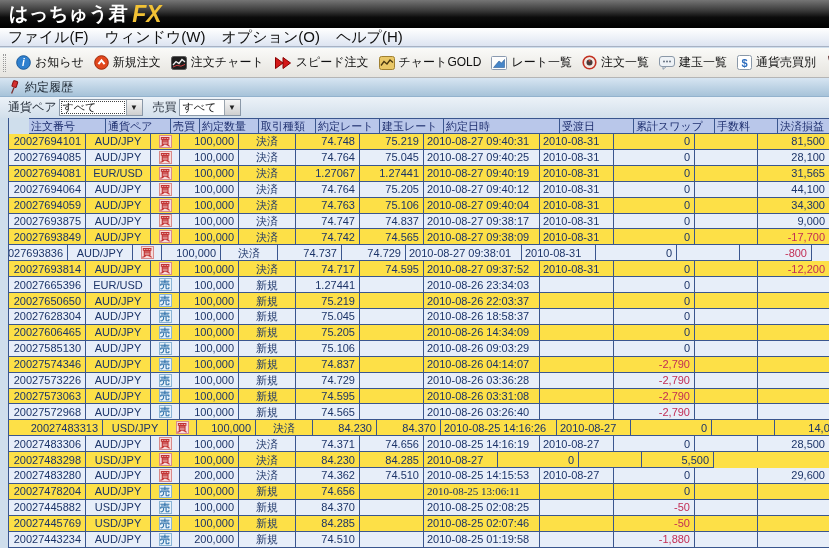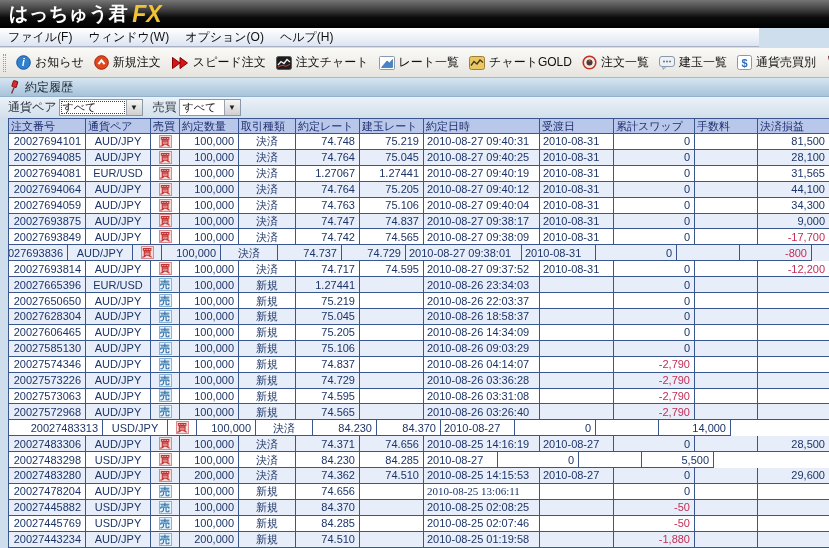--- a/index.html
+++ b/index.html
@@ -7,23 +7,23 @@
     font-family:"Liberation Sans","DejaVu Sans",sans-serif; background:#cfdeec; }
 
   
   .titlebar { position:absolute; top:0; left:0; width:829px; height:28px;
     background:linear-gradient(180deg,#757575 0%,#3a3a3a 38%,#0c0c0c 62%,#000 100%);
     display:flex; align-items:center; padding-left:9px; }
   .logo-main { color:#fff; font-weight:bold; font-size:19px; letter-spacing:.5px; }
   .logo-fx   { color:#f2c235; font-weight:bold; font-style:italic; font-size:23px; margin-left:4px; }
 
   
-  .menubar { position:absolute; top:28px; left:0; width:759px; height:19px;
+  .menubar { position:absolute; top:28px; left:0; width:829px; height:19px;
     background:linear-gradient(180deg,#ffffff,#dde4f1); border-bottom:1px solid #a8b2c4;
-    display:flex; align-items:center; font-size:12px; color:#101010; }
+    display:flex; align-items:center; font-size:15px; color:#101010; }
   .menu-item { padding:0 8px; height:100%; display:flex; align-items:center; }
 
   
   .toolbar { position:absolute; top:48px; left:0; width:829px; height:30px;
     background:linear-gradient(180deg,#fafaf8 0%,#efeeea 55%,#e6e4df 100%);
     border-bottom:1px solid #b5b5b5; display:flex; align-items:center;
     font-size:12px; color:#101010; overflow:hidden; }
   .tb-grip { width:3px; height:18px; border-left:1px dotted #9a9a9a; border-right:1px dotted #9a9a9a; margin:0 5px 0 3px; flex:none; }
   .tb-item { display:flex; align-items:center; gap:4px; padding:2px 5px; white-space:nowrap; flex:none; }
   .tb-icon { display:flex; align-items:center; }
@@ -53,21 +53,21 @@
     border-left:1px solid #3a568e; }
   .trow { display:flex; }
   .cell { flex:none; border-right:1px solid #3a568e; border-bottom:1px solid #3a568e;
     font-size:11px; color:#1c3468; height:15.92px; line-height:14px; overflow:hidden;
     white-space:nowrap; display:flex; align-items:center; }
   .thead .cell { background:#b9c7ea; color:#1d2e6e; border-top:1px solid #3a568e;
     height:16px; padding-left:2px; justify-content:flex-start; }
   .al { justify-content:flex-start; padding-left:3px; }
   .ac { justify-content:center; }
   .ar { justify-content:flex-end; padding-right:4px; }
-  .row-white { background:#ffffff; }
+  .row-white { background:#fde047; }
   .row-blue  { background:#e7eef9; }
   .neg { color:#c22e55; }
   .badge { width:13px; height:13px; font-size:10px; line-height:11px; text-align:center;
     font-weight:bold; display:inline-block; }
   .badge.buy  { color:#c23333; background:#f7dcdc; border:1px solid #d98a8a; }
   .badge.sell { color:#3575ad; background:#e6f1f9; border:1px solid #8ab4d6; }
 </style>
 </head>
 <body>
 
@@ -98,54 +98,54 @@
       <span class="tb-icon">
         <svg width="15" height="15" viewBox="0 0 15 15">
           <circle cx="7.5" cy="7.5" r="6.8" fill="#e2471c" stroke="#9c2606"></circle>
           <path d="M4.4 9.2 L7.5 5.4 L10.6 9.2" fill="none" stroke="#fff" stroke-width="2"></path>
         </svg>
       </span>
       <span>新規注文</span>
     </div>
     <div class="tb-item">
       <span class="tb-icon">
-        <svg width="18" height="14" viewBox="0 0 18 14">
-          <path d="M1.5 1.5 L9 7 L1.5 12.5 Z" fill="#d41818" stroke="#8a0000"></path>
-          <path d="M9 1.5 L16.5 7 L9 12.5 Z" fill="#d41818" stroke="#8a0000"></path>
-        </svg>
-      </span>
-      <span>スピード注文</span>
-    </div>
-    <div class="tb-item">
-      <span class="tb-icon">
         <svg width="16" height="14" viewBox="0 0 16 14">
           <rect x="0.5" y="0.5" width="15" height="13" rx="2" fill="#1d1d1d" stroke="#5a5a5a"></rect>
           <polyline points="2,9 5,5.5 8,7.5 11,3.5 14,6" fill="none" stroke="#eee" stroke-width="1.3"></polyline>
           <polyline points="2,11 6,9.3 10,10.2 14,8.4" fill="none" stroke="#d04040" stroke-width="1"></polyline>
         </svg>
       </span>
       <span>注文チャート</span>
     </div>
     <div class="tb-item">
       <span class="tb-icon">
+        <svg width="18" height="14" viewBox="0 0 18 14">
+          <path d="M1.5 1.5 L9 7 L1.5 12.5 Z" fill="#d41818" stroke="#8a0000"></path>
+          <path d="M9 1.5 L16.5 7 L9 12.5 Z" fill="#d41818" stroke="#8a0000"></path>
+        </svg>
+      </span>
+      <span>スピード注文</span>
+    </div>
+    <div class="tb-item">
+      <span class="tb-icon">
+        <svg width="16" height="14" viewBox="0 0 16 14">
+          <rect x="0.5" y="0.5" width="15" height="13" rx="2" fill="#e9c766" stroke="#a08030"></rect>
+          <polyline points="2,9.5 5,5.5 8,8 11,4 14,6.5" fill="none" stroke="#4a3810" stroke-width="1.3"></polyline>
+        </svg>
+      </span>
+      <span>チャートGOLD</span>
+    </div>
+    <div class="tb-item">
+      <span class="tb-icon">
         <svg width="16" height="14" viewBox="0 0 16 14">
           <rect x="0.5" y="0.5" width="15" height="13" rx="1" fill="#fdfdfd" stroke="#8a9ab0"></rect>
           <path d="M2.5,11.5 L8,5 L10.5,7 L13.5,3.5 L13.5,11.5 Z" fill="#4585c8" stroke="#2c5e98" stroke-width="0.6"></path>
         </svg>
       </span>
       <span>レート一覧</span>
-    </div>
-    <div class="tb-item">
-      <span class="tb-icon">
-        <svg width="16" height="14" viewBox="0 0 16 14">
-          <rect x="0.5" y="0.5" width="15" height="13" rx="2" fill="#e9c766" stroke="#a08030"></rect>
-          <polyline points="2,9.5 5,5.5 8,8 11,4 14,6.5" fill="none" stroke="#4a3810" stroke-width="1.3"></polyline>
-        </svg>
-      </span>
-      <span>チャートGOLD</span>
     </div>
     <div class="tb-item">
       <span class="tb-icon">
         <svg width="15" height="15" viewBox="0 0 15 15">
           <circle cx="7.5" cy="7.5" r="6.3" fill="#f2e9e4" stroke="#c23020" stroke-width="1.6"></circle>
           <circle cx="7.5" cy="7.5" r="3" fill="#4a3a38"></circle>
           <circle cx="7.5" cy="5.8" r="1" fill="#d05040"></circle>
         </svg>
       </span>
       <span>注文一覧</span>
@@ -199,21 +199,21 @@
   </span>
   <span class="flt-label">売買</span>
   <span class="combo">
     <span class="combo-field" style="width:44px">すべて</span>
     <span class="combo-btn">▼</span>
   </span>
 </div>
 
 <div class="table-wrap">
   <div class="trow thead">
-      <div class="cell" style="width: 77px;">注文番号</div>
+      <div class="cell" style="width: 77px; margin-left: 20px;">注文番号</div>
       <div class="cell" style="width: 65px;">通貨ペア</div>
       <div class="cell" style="width: 29px;">売買</div>
       <div class="cell" style="width: 59px;">約定数量</div>
       <div class="cell" style="width: 57px;">取引種類</div>
       <div class="cell" style="width: 64px;">約定レート</div>
       <div class="cell" style="width: 64px;">建玉レート</div>
       <div class="cell" style="width: 116px;">約定日時</div>
       <div class="cell" style="width: 74px;">受渡日</div>
       <div class="cell" style="width: 81px;">累計スワップ</div>
       <div class="cell" style="width: 63px;">手数料</div>
@@ -511,20 +511,21 @@
       <div class="trow row-white">
         <div class="cell ar" style="width: 94px;">20027483313</div>
         <div class="cell ac" style="width: 65px;">USD/JPY</div>
         <div class="cell ac" style="width: 29px;">
           <span class="badge buy">買</span>
         </div>
         <div class="cell ar" style="width: 59px;">100,000</div>
         <div class="cell ac" style="width: 57px;">決済</div>
         <div class="cell ar" style="width: 64px;">84.230</div>
         <div class="cell ar" style="width: 64px;">84.370</div>
+        <div class="cell al" style="width: 116px;">2010-08-25 14:16:26</div>
         <div class="cell al" style="width: 74px;">2010-08-27</div>
         <div class="cell ar" style="width: 81px;">0</div>
         <div class="cell ar" style="width: 63px;"></div>
         <div class="cell ar" style="width: 72px;">14,000</div>
       </div>
       <div class="trow row-blue">
         <div class="cell ar" style="width: 77px;">20027483306</div>
         <div class="cell ac" style="width: 65px;">AUD/JPY</div>
         <div class="cell ac" style="width: 29px;">
           <span class="badge buy">買</span>

